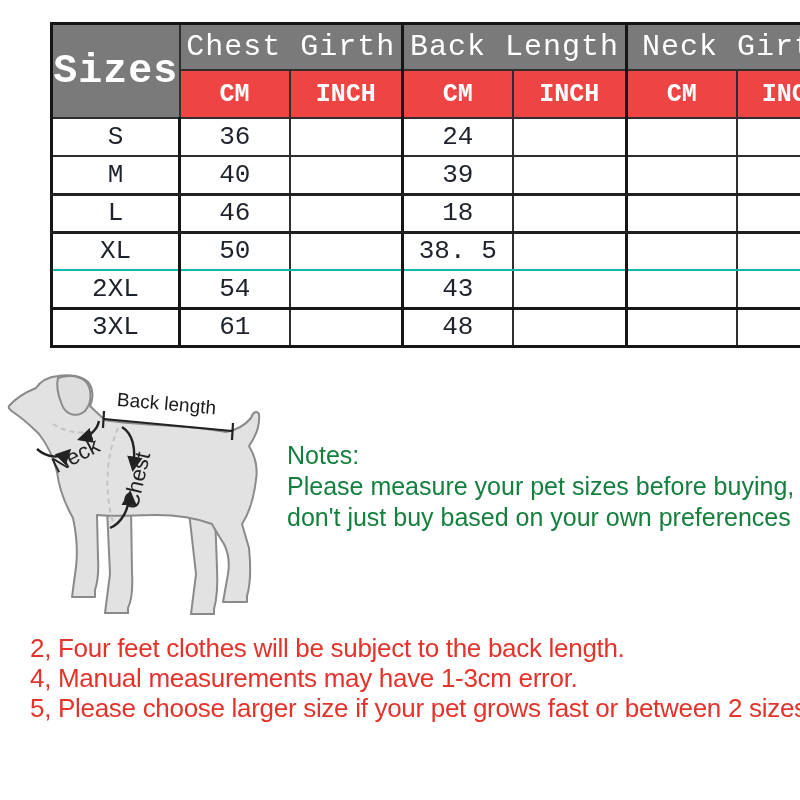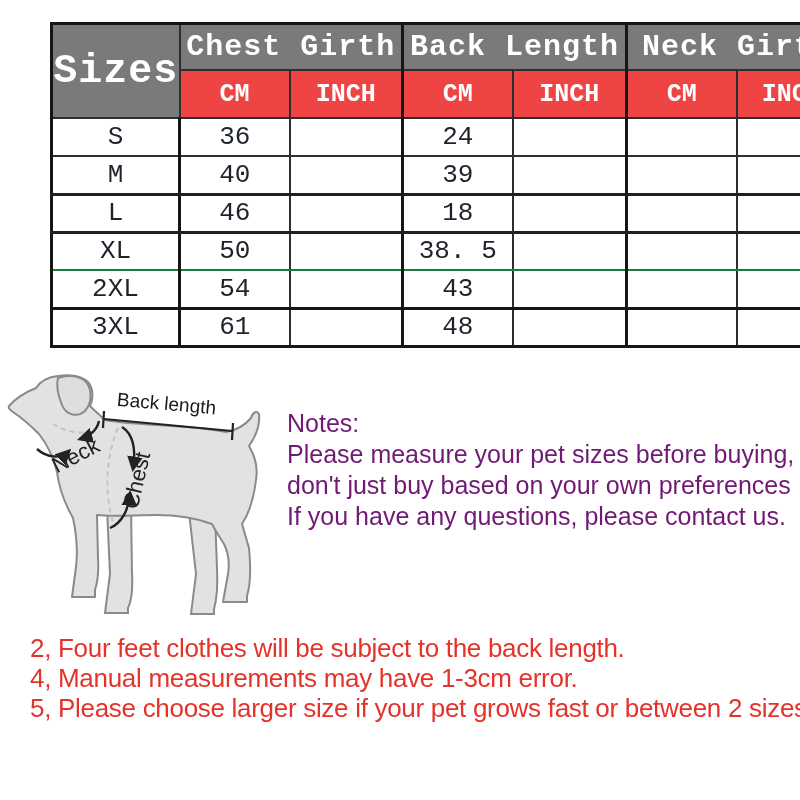--- a/index.html
+++ b/index.html
@@ -16,40 +16,40 @@
   }
   table.size-table th,table.size-table td{
     border:2px solid #2e2e2e;text-align:center;vertical-align:middle;
     padding:0;overflow:hidden;
   }
   th.corner{
     background:#7a7a7a;color:#fff;font-size:40px;font-weight:bold;
     border-right:3px solid #161616;letter-spacing:1px;
   }
   th.group{
-    background:#7a7a7a;color:#fff;font-size:30px;font-weight:bold;
+    background:#7a7a7a;color:#fff;font-size:30px;font-weight:normal;
     height:44px;letter-spacing:1px;
   }
   th.unit{
     background:#ef4444;color:#fff;font-size:25px;font-weight:bold;
     height:46px;
   }
   .sep{border-left:3px solid #161616 !important;}
   tr.data-row{height:38px;}
   tr.data-row td{font-size:26px;color:#1e222b;}
   tr.data-row td.size{border-right:3px solid #161616;}
-  tr.row-xl td{border-bottom:2px solid #15803d;}
+  tr.row-xl td{border-bottom:2px solid #14b8a6;}
   tr.row-2xl td{border-bottom:3px solid #161616;}
   tr.row-m td, tr.row-l td{border-bottom:3px solid #202020;}
   
   .dog-svg{position:absolute;left:6px;top:372px;}
   
   .notes{
-    position:absolute;left:287px;top:408px;width:513px;
-    color:#701a75;font-size:25px;line-height:31px;
+    position:absolute;left:287px;top:440px;width:513px;
+    color:#15803d;font-size:25px;line-height:31px;
   }
   .notes div{white-space:nowrap;}
   
   .tips{
     position:absolute;left:30px;top:633px;width:770px;
     color:#e4332b;font-size:26px;line-height:30px;letter-spacing:-0.3px;
   }
   .tips div{white-space:nowrap;}
 </style>
 </head>
@@ -196,20 +196,19 @@
 
   <text x="160" y="38" transform="rotate(5 160 38)" text-anchor="middle" font-family="Liberation Sans, sans-serif" font-size="19" fill="#1a1a1a">Back length</text>
   <text x="73" y="90" transform="rotate(-27 73 90)" text-anchor="middle" font-family="Liberation Sans, sans-serif" font-size="22" fill="#222">Neck</text>
   <text x="138" y="110" transform="rotate(-77 138 110)" text-anchor="middle" font-family="Liberation Sans, sans-serif" font-size="22" fill="#222">Chest</text>
 </svg>
 
 <div class="notes">
   <div>Notes:</div>
   <div>Please measure your pet sizes before buying,</div>
   <div>don't just buy based on your own preferences</div>
-  <div>If you have any questions, please contact us.</div>
 </div>
 
 <div class="tips">
   <div>2, Four feet clothes will be subject to the back length.</div>
   <div>4, Manual measurements may have 1-3cm error.</div>
   <div>5, Please choose larger size if your pet grows fast or between 2 sizes.</div>
 </div>
 
 </body></html>

